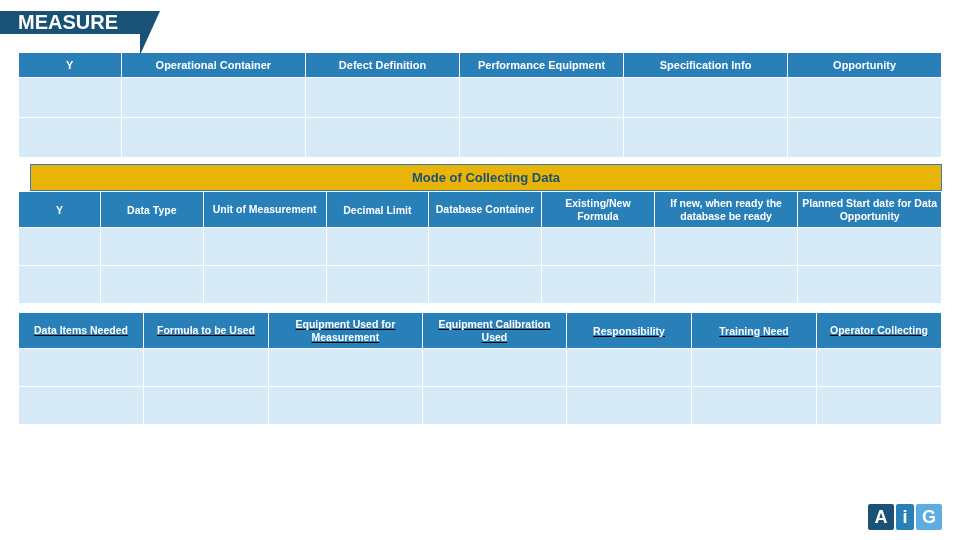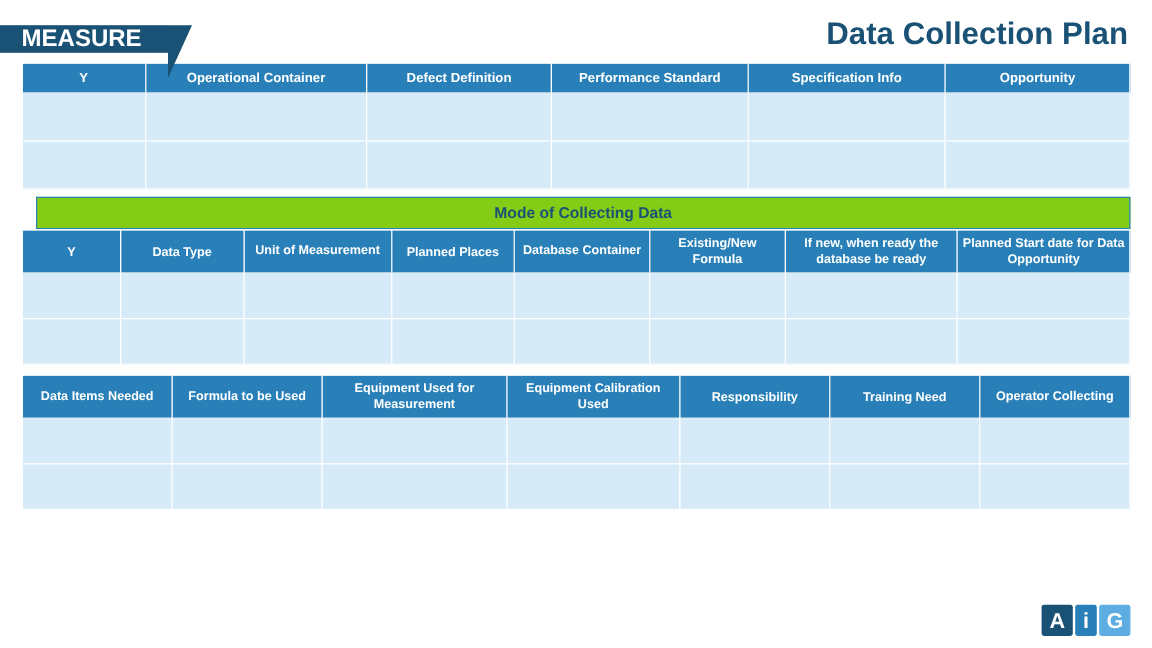--- a/index.html
+++ b/index.html
@@ -7,21 +7,21 @@
       width: 960px;
       height: 540px;
       font-family: Arial, sans-serif;
       background: #fff;
       overflow: hidden;
     }
 
     
     .header {
       display: flex;
-      align-items: flex-end;
+      align-items: center;
       height: 44px;
     }
     .header-measure {
       background: #1a5276;
       color: #fff;
       font-size: 20px;
       font-weight: bold;
       padding: 0 18px;
       display: flex;
       align-items: center;
@@ -72,21 +72,21 @@
     }
     .table1 td {
       background: #d6eaf8;
       border: 1px solid #fff;
       height: 40px;
       padding: 4px;
     }
 
     
     .mode-banner {
-      background: #84cc16;
+      background: #eab308;
       border: 1.5px solid #2980b9;
       text-align: center;
       font-size: 13px;
       font-weight: bold;
       color: #1a5276;
       padding: 5px 0;
       margin: 6px 0 0 12px;
     }
 
     
@@ -109,20 +109,21 @@
       border: 1px solid #fff;
       height: 38px;
       padding: 4px;
     }
 
     
     .table3 {
       width: 100%;
       border-collapse: collapse;
       margin-top: 8px;
+      text-decoration: underline;
     }
     .table3 th {
       background: #2980b9;
       color: #fff;
       font-size: 10.5px;
       font-weight: bold;
       text-align: center;
       padding: 5px 3px;
       border: 1px solid #fff;
     }
@@ -186,43 +187,40 @@
     .th-multiline {
       line-height: 1.2;
     }
   </style>
 </head>
 <body>
 
 <div class="header">
   <div class="header-measure">
     <span>MEASURE</span>
-  </div>
-  <div class="header-title">
-    <span>Data Collection Plan</span>
   </div>
 </div>
 
 <div class="content">
 
   <table class="table1">
     <colgroup>
       <col style="width:10%">
         <col style="width:18%">
         <col style="width:15%">
       <col style="width:16%">
         <col style="width:16%">
         <col style="width:15%">
     </colgroup>
     <thead>
       <tr>
         <th>Y</th>
         <th>Operational Container</th>
         <th>Defect Definition</th>
-        <th>Performance Standard</th>
+        <th>Performance Equipment</th>
         <th>Specification Info</th>
         <th>Opportunity</th>
       </tr>
     </thead>
     <tbody>
       <tr>
         <td></td>
         <td></td>
         <td></td>
         <td></td>
@@ -253,21 +251,21 @@
         <col style="width:11%">
         <col style="width:11%">
       <col style="width:14%">
         <col style="width:14%">
     </colgroup>
     <thead>
       <tr>
         <th>Y</th>
         <th>Data Type</th>
         <th class="th-multiline">Unit of Measurement</th>
-        <th>Planned Places</th>
+        <th>Decimal Limit</th>
         <th class="th-multiline">Database Container</th>
         <th class="th-multiline">Existing/New Formula</th>
         <th class="th-multiline">If new, when ready the database be ready</th>
         <th class="th-multiline">Planned Start date for Data Opportunity</th>
       </tr>
     </thead>
     <tbody>
       <tr>
         <td></td>
         <td></td>

